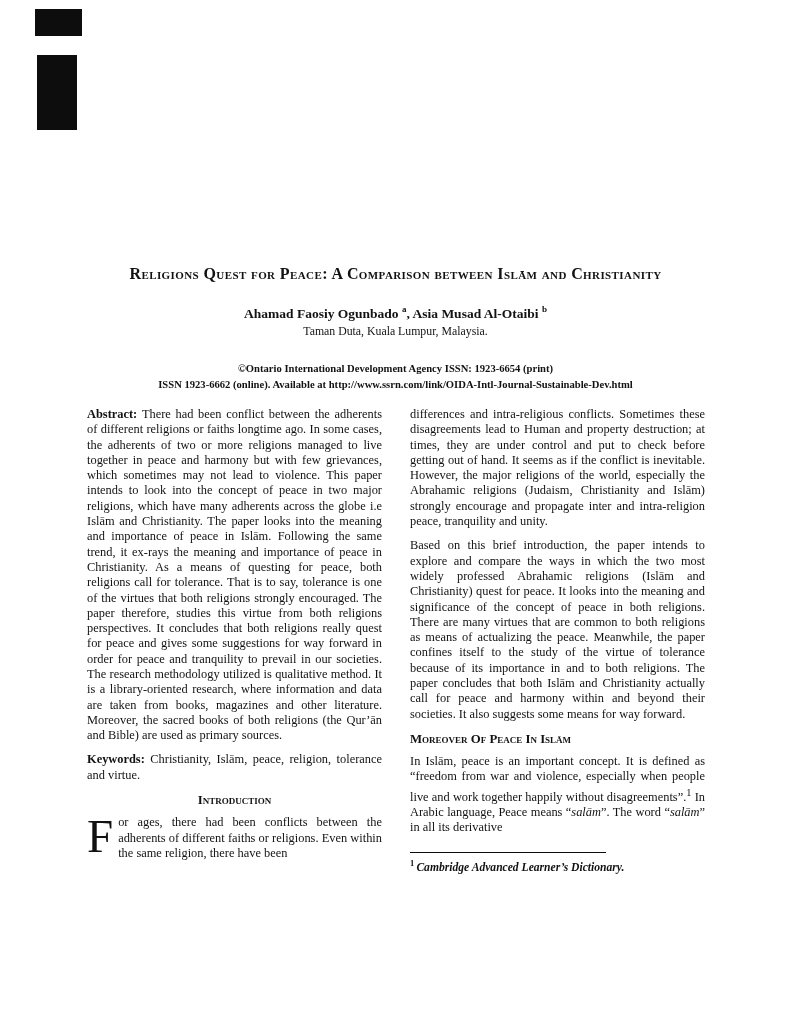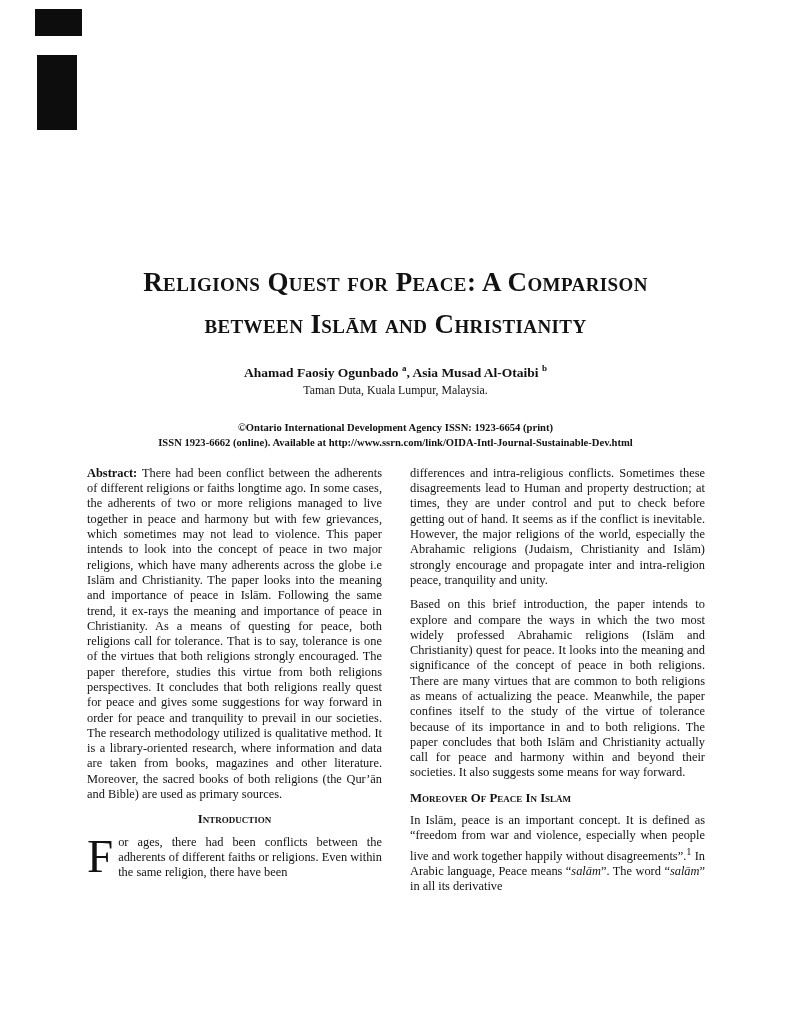--- a/index.html
+++ b/index.html
@@ -13,21 +13,21 @@
   }
   
   .artifact{position:absolute;background:#0d0d0d;}
   .artifact.a1{left:35px;top:9px;width:47px;height:27px;}
   .artifact.a2{left:37px;top:55px;width:40px;height:75px;}
 
   .header{padding-top:262px;text-align:center;}
   .title{
     margin:0 auto;
     max-width:580px;
-    font-size:27px;
+    font-size:16px;
     font-weight:bold;
     font-variant:small-caps;
     letter-spacing:.4px;
     line-height:1.55;
   }
   .authors{margin-top:17px;font-size:13.5px;font-weight:bold;}
   .authors sup{font-size:9px;}
   .affil{margin-top:3px;font-size:11.8px;line-height:1.35;}
   .affil sup,.corresp sup{font-size:8.5px;}
   .corresp{font-size:11.8px;line-height:1.35;}
@@ -80,30 +80,35 @@
       <div>©Ontario International Development Agency ISSN: 1923-6654 (print)</div>
       <div>ISSN 1923-6662 (online). Available at http://www.ssrn.com/link/OIDA-Intl-Journal-Sustainable-Dev.html</div>
     </div>
   </div>
 
   <div class="columns">
 
     <div class="col">
       <p><span class="lead-label">Abstract: </span><span>There had been conflict between the adherents of different religions or faiths longtime ago. In some cases, the adherents of two or more religions managed to live together in peace and harmony but with few grievances, which sometimes may not lead to violence.  This paper intends to look into the concept of peace in two major religions, which have many adherents across the globe i.e Islām and Christianity. The paper looks into the meaning and importance of peace in Islām. Following the same trend, it ex-rays the meaning and importance of peace in Christianity. As a means of questing for peace, both religions call for tolerance. That is to say, tolerance is one of the virtues that both religions strongly encouraged. The paper therefore, studies this virtue from both religions perspectives. It concludes that both religions really quest for peace and gives some suggestions for way forward in order for peace and tranquility to prevail in our societies. The research methodology utilized is qualitative method. It is a library-oriented research, where information and data are taken from books, magazines and other literature. Moreover, the sacred books of both religions (the Qur’ān and Bible) are used as primary sources.</span></p>
 
+      <p><span class="lead-label">Keywords: </span><span>Christianity, Islām, peace, religion, tolerance and virtue.</span></p>
 
       <div class="col-heading centered">Introduction</div>
 
       <p><span class="dropcap">F</span><span>or ages, there had been conflicts between the adherents of different faiths or religions. Even within the same religion, there have been</span></p>
     </div>
 
     <div class="col">
       <p>differences and intra-religious conflicts. Sometimes these disagreements lead to Human and property destruction; at times, they are under control and put to check before getting out of hand. It seems as if the conflict is inevitable. However, the major religions of the world, especially the Abrahamic religions (Judaism, Christianity and Islām) strongly encourage and propagate inter and intra-religion peace, tranquility and unity.</p>
       <p>Based on this brief introduction, the paper intends to explore and compare the ways in which the two most widely professed Abrahamic religions (Islām and Christianity) quest for peace. It looks into the meaning and significance of the concept of peace in both religions. There are many virtues that are common to both religions as means of actualizing the peace. Meanwhile, the paper confines itself to the study of the virtue of tolerance because of its importance in and to both religions. The paper concludes that both Islām and Christianity actually call for peace and harmony within and beyond their societies. It also suggests some means for way forward.</p>
 
       <div class="col-heading">Moreover Of Peace In Islām</div>
 
       <p><span>In Islām, peace is an important concept.  It is defined as “freedom from war and violence, especially when people live and work together happily without disagreements”.</span><sup>1</sup><span> In Arabic language, Peace means “</span><i class="inl">salām</i><span>”.  The word “</span><i class="inl">salām</i><span>” in all its derivative</span></p>
 
+      <div class="footnote-block">
+        <hr class="footnote-rule">
+        <div class="footnote-text"><sup>1 </sup><span>Cambridge Advanced Learner’s Dictionary.</span></div>
+      </div>
     </div>
 
   </div>
 </div>
 
 </body></html>

